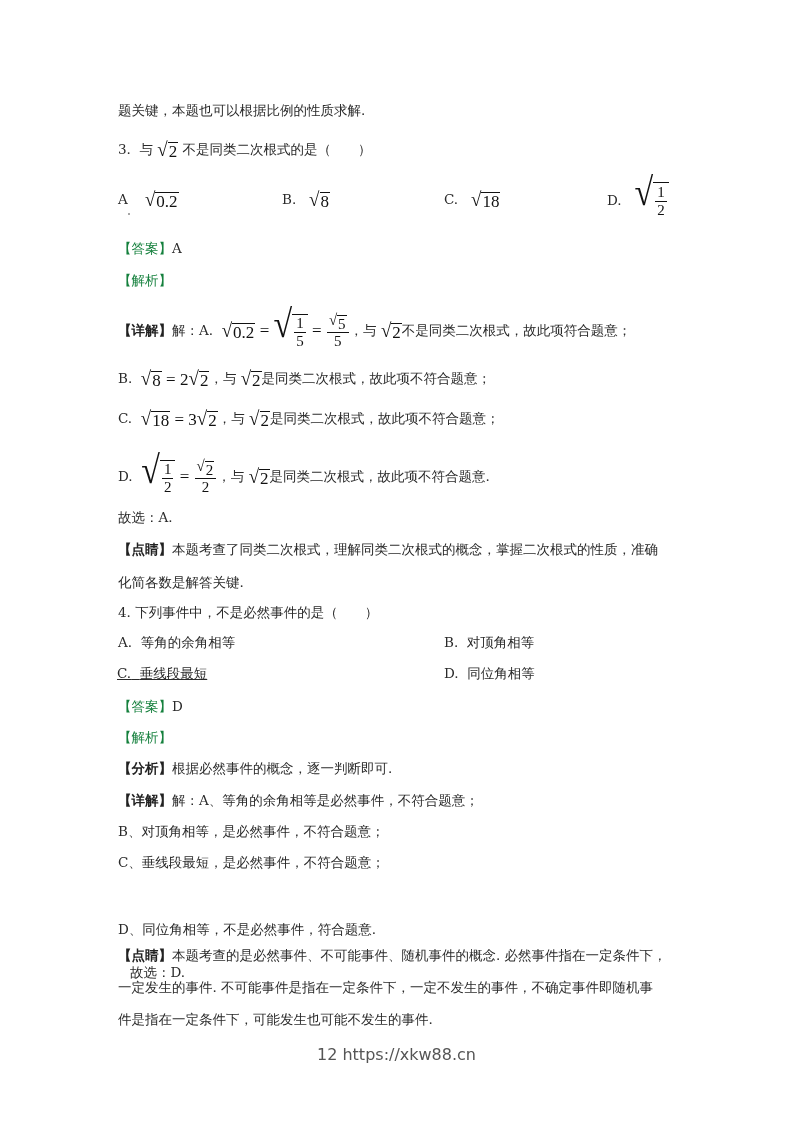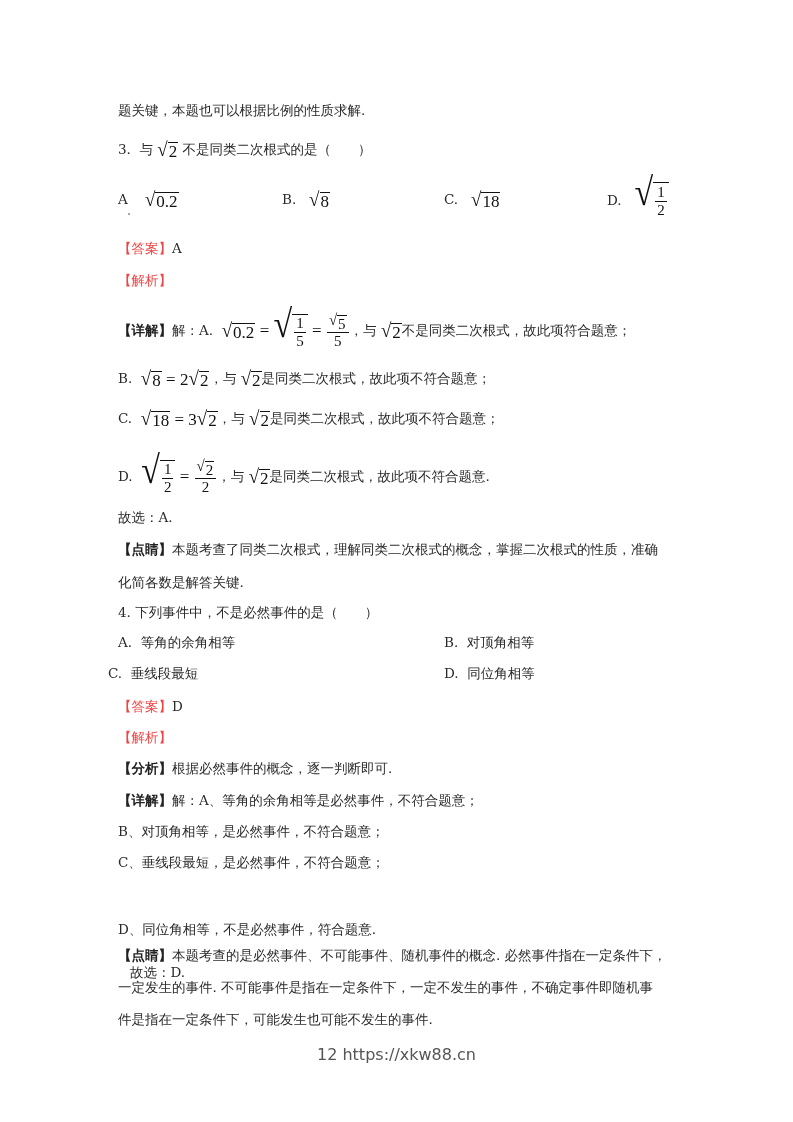--- a/index.html
+++ b/index.html
@@ -21,21 +21,21 @@
       width: 793px; height: 1122px;
     }
     .line {
       position: absolute;
       left: 118px;
       font-size: 13.5px;
       line-height: 20px;
       white-space: nowrap;
       color: #2a2a2a;
     }
-    .tag-blue { color: #ef4444; }
+    .tag-blue { color: #15803d; }
     .bracket-black { color: #222; font-weight: bold; }
     .math {
       font-family: "Liberation Serif", "DejaVu Serif", serif;
       font-size: 17px;
       display: inline-block;
       vertical-align: middle;
       color: #111;
     }
     .rad {
       display: inline-flex;
@@ -248,21 +248,21 @@
   <div class="line" style="top:572px;">化简各数是解答关键.</div>
 
   <div class="line" style="top:602px;text-align:center;">4.  下列事件中，不是必然事件的是（　　）</div>
 
   <div class="opt" style="left:118px; top:634px;">
     <span>A.</span>&nbsp;&nbsp;<span>等角的余角相等</span>
   </div>
   <div class="opt" style="left:444px; top:634px;">
     <span>B.</span>&nbsp;&nbsp;<span>对顶角相等</span>
   </div>
-  <div class="opt" style="left:108px; top:665px;">
+  <div class="opt" style="left:117px; top:665px;text-decoration:underline;">
     <span>C.</span>&nbsp;&nbsp;<span>垂线段最短</span>
   </div>
   <div class="opt" style="left:444px; top:665px;">
     <span>D.</span>&nbsp;&nbsp;<span>同位角相等</span>
   </div>
 
   <div class="line" style="top:696px;">
     <span class="tag-blue">【答案】</span><span>D</span>
   </div>
 

